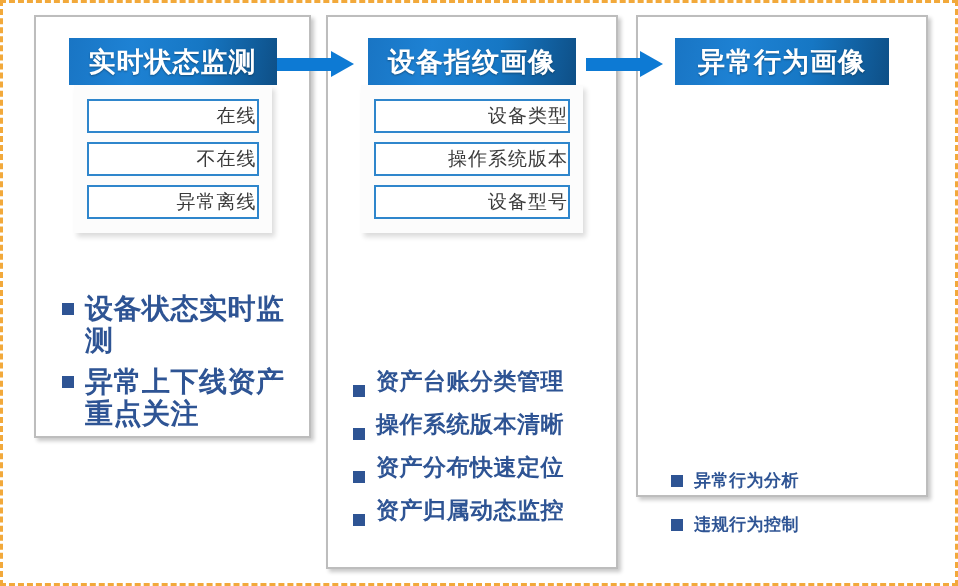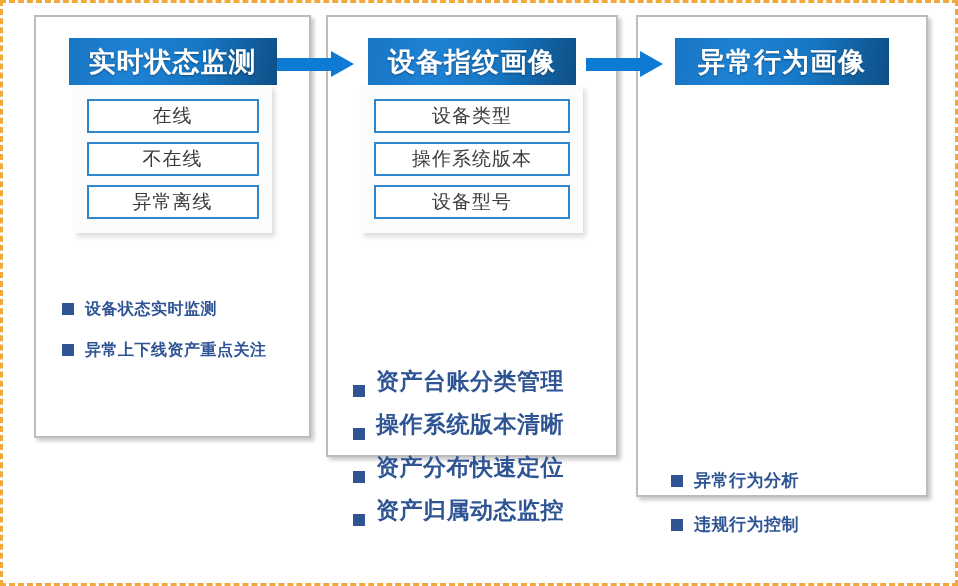--- a/index.html
+++ b/index.html
@@ -25,21 +25,21 @@
 
   
   .panel {
     position: absolute;
     background: #ffffff;
     border: 2px solid #bdbdbd;
     box-shadow: 3px 3px 4px rgba(0,0,0,0.22);
     box-sizing: border-box;
   }
   #panel-0 { left: 31px;  top: 12px; width: 277px; height: 423px; }
-  #panel-1 { left: 323px; top: 12px; width: 292px; height: 442px; }
+  #panel-1 { left: 323px; top: 12px; width: 292px; height: 554px; }
   #panel-2 { left: 633px; top: 12px; width: 292px; height: 482px; }
 
   
   .col-header {
     position: absolute;
     left: 50%;
     transform: translateX(-50%);
     top: 21px;
     width: 208px;
     height: 47px;
@@ -71,21 +71,21 @@
   #panel-1 .items-card { width: 222px; }
   #panel-2 .items-card { width: 224px; }
 
   .item-box {
     border: 2px solid #2f86cc;
     background: #ffffff;
     color: #3b3b3b;
     font-size: 19px;
     height: 34px;
     line-height: 30px;
-    text-align: center;
+    text-align: right;
     margin-bottom: 9px;
     box-sizing: border-box;
     letter-spacing: 1px;
   }
   .item-box:last-child { margin-bottom: 0; }
 
   .dots-row {
     display: flex;
     align-items: center;
     justify-content: center;
@@ -113,21 +113,21 @@
   }
   #panel-0 .bullets { top: 276px; padding-left: 26px; }
   #panel-1 .bullets { top: 348px; padding-left: 25px; }
   #panel-2 .bullets { top: 448px; padding-left: 33px; }
 
   .bullet {
     display: flex;
     align-items: flex-start;
     margin-bottom: 9px;
     color: #2e5494;
-    font-size: 16px;
+    font-size: 28px;
     font-weight: bold;
     line-height: 32px;
     text-shadow: 0 1px 1px rgba(255,255,255,0.75);
   }
   #panel-1 .bullet { font-size: 23px; margin-bottom: 11px; align-items: flex-end; }
   #panel-2 .bullet { font-size: 17px; margin-bottom: 12px; }
 
   .bullet .marker {
     width: 12px;
     height: 12px;

